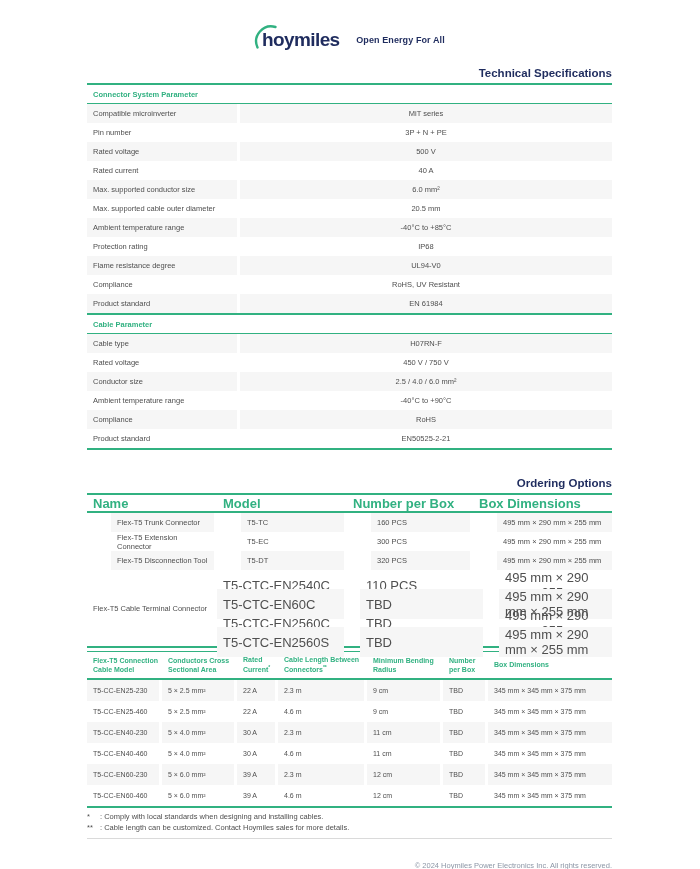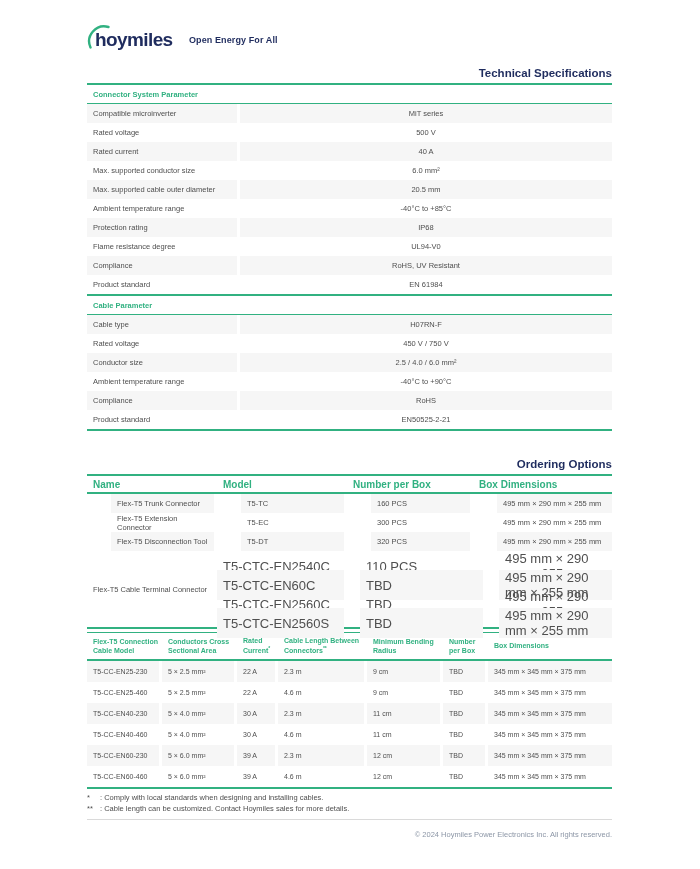--- a/index.html
+++ b/index.html
@@ -6,21 +6,21 @@
   html, body { background: #ffffff; }
   body {
     width: 700px; height: 869px; margin: 0 auto; overflow: hidden;
     font-family: "Liberation Sans", sans-serif;
     color: #4f4f4f;
     -webkit-font-smoothing: antialiased;
   }
   .page { padding: 26px 88px 0 87px; }
 
   
-  .topbar { display: flex; justify-content: flex-start; align-items: center; height: 28px; }
+  .topbar { display: flex; justify-content: center; align-items: center; height: 28px; }
   .tagline { font-size: 9px; font-weight: bold; color: #1f2c5e; letter-spacing: 0.1px; }
 
   
   .h1 {
     margin-top: 13px; font-size: 11.5px; font-weight: bold; color: #1f2c5e;
     padding-bottom: 4px; border-bottom: 2px solid #31b181; text-align: right;
   }
   .secbar {
     font-size: 7.5px; font-weight: bold; color: #31b181;
     padding: 5px 0 4px 6px; border-bottom: 1px solid #31b181;
@@ -31,21 +31,21 @@
   .srow { display: grid; grid-template-columns: 150px 1fr; column-gap: 3px; height: 19px; font-size: 7.5px; }
   .srow > div { display: flex; align-items: center; }
   .srow:nth-child(odd) > div { background: #f6f6f6; }
   .slabel { padding-left: 6px; }
   .svalue { justify-content: center; }
 
   
   .otable { border-bottom: 2px solid #31b181; margin-bottom: 3px; }
   .ohead, .orow { display: grid; grid-template-columns: 127px 127px 123px 1fr; column-gap: 3px; }
   .ohead { height: 18px; align-items: center; border-bottom: 2px solid #31b181; }
-  .ohead > div { font-size: 10px; font-weight: bold; color: #31b181; padding-left: 6px; }
+  .ohead > div { font-size: 13px; font-weight: bold; color: #31b181; padding-left: 6px; }
   .orow { height: 19px; font-size: 7.5px; }
   .orow > div { display: flex; align-items: center; padding-left: 6px; margin-left: 24px; }
   .orows .orow:nth-child(odd) > div { background: #f6f6f6; }
   .ogroup { display: grid; grid-template-columns: 127px 1fr; column-gap: 3px; }
   .gname { display: flex; align-items: center; padding-left: 6px; font-size: 7.5px; }
   .grow { display: grid; grid-template-columns: 127px 123px 1fr; column-gap: 16px; height: 19px; font-size: 13px; }
   .grow > div { display: flex; align-items: center; padding-left: 6px; }
   .grows .grow:nth-child(even) > div { background: #f6f6f6; }
 
   
@@ -56,21 +56,21 @@
   .crow { height: 21px; font-size: 7px; }
   .crow > div { display: flex; align-items: center; padding-left: 6px; }
   .crows .crow:nth-child(odd) > div { background: #f6f6f6; }
   .ctable { border-bottom: 2px solid #31b181; }
   sup { font-size: 5px; }
 
   
   .fnotes { margin-top: 3px; font-size: 7.5px; line-height: 1.55; color: #4f4f4f; }
   .fmark { display: inline-block; width: 13px; }
   .divider { margin-top: 4px; border-top: 1px solid #dadada; }
-  .copyright { margin-top: 10px; text-align: right; font-size: 7.5px; color: #8c96a6; }
+  .copyright { margin-top: 22px; text-align: right; font-size: 7.5px; color: #8c96a6; }
 </style>
 </head>
 <body>
 
 <div class="page">
 
   <div class="topbar">
     <div>
       <svg width="102" height="27" viewBox="0 0 102 27">
         <path d="M21.5 2 A 15 15 0 0 0 3.5 22.5" fill="none" stroke="#31b181" stroke-width="2.4" stroke-linecap="round"></path>
@@ -80,20 +80,24 @@
     <div class="tagline">Open Energy For All</div>
   </div>
 
   <div class="h1">Technical Specifications</div>
 
   <div class="secbar">Connector System Parameter</div>
   <div class="spec-table">
     <div class="srow">
         <div class="slabel">Compatible microinverter</div>
         <div class="svalue">MiT series</div>
+      </div>
+    <div class="srow">
+        <div class="slabel">Pin number</div>
+        <div class="svalue">3P + N + PE</div>
       </div>
     <div class="srow">
         <div class="slabel">Rated voltage</div>
         <div class="svalue">500 V</div>
       </div>
     <div class="srow">
         <div class="slabel">Rated current</div>
         <div class="svalue">40 A</div>
       </div>
     <div class="srow">

